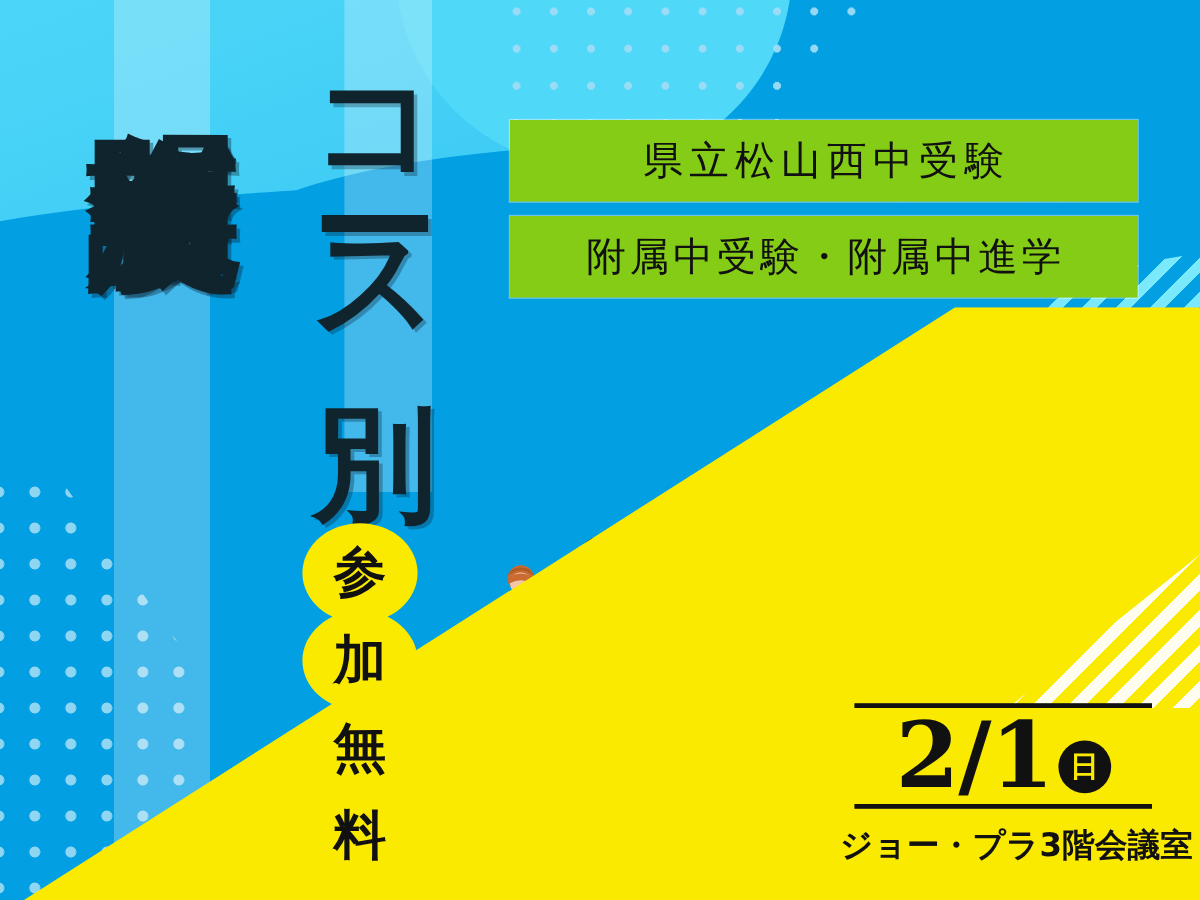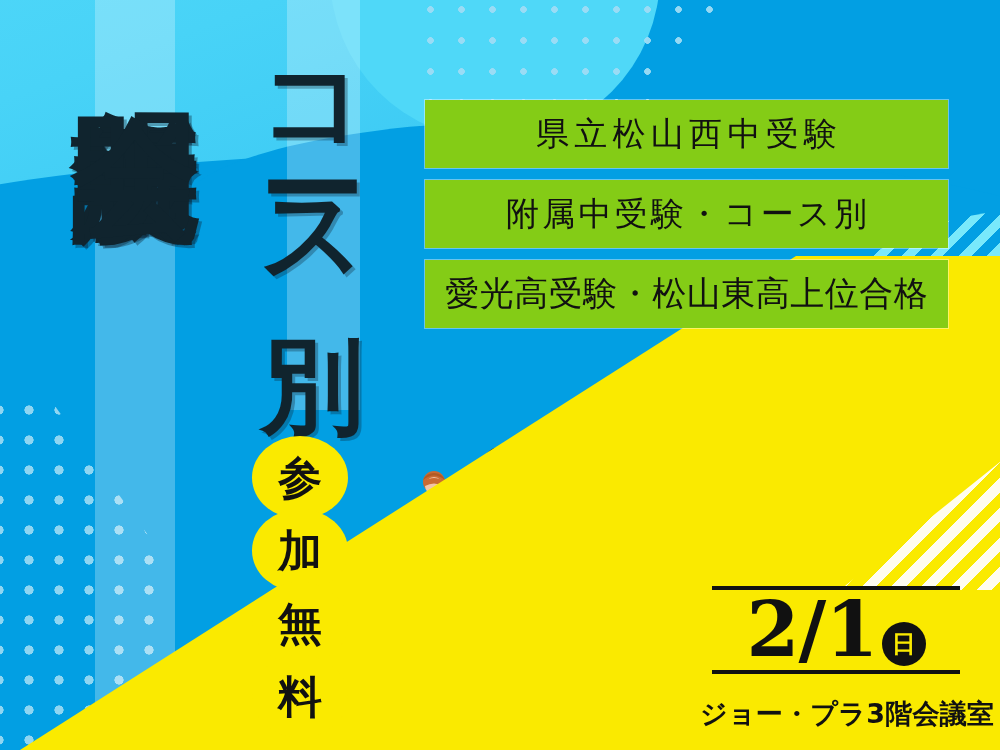--- a/index.html
+++ b/index.html
@@ -162,40 +162,40 @@
   
   .date-block{
     position:absolute;left:700px;top:586px;
     width:272px;
     text-align:center;
   }
   .rule{
     height:4px;background:#111;width:248px;margin:0 auto;
   }
   .date-row{
-    display:flex;align-items:flex-end;justify-content:center;
+    display:flex;align-items:center;justify-content:center;
     margin:4px 0 4px 0;
   }
   .date-main{
     font-family:"DejaVu Serif","Liberation Serif",serif;
     font-size:76px;font-weight:700;color:#111;
     line-height:.95;letter-spacing:-.01em;
   }
   .day-badge{
     width:44px;height:44px;border-radius:50%;
     background:#111;color:#FAEA00;
     display:flex;align-items:center;justify-content:center;
     font-size:24px;font-weight:700;
     margin-left:4px;margin-top:18px;
     font-family:"DejaVu Sans","Liberation Sans",sans-serif;
   }
   .venue{
     font-family:"DejaVu Sans","Liberation Sans",sans-serif;
     font-weight:700;font-size:27px;color:#111;
-    margin-top:22px;letter-spacing:.01em;
+    margin-top:12px;letter-spacing:.01em;
     white-space:nowrap;
     text-align:right;
   }
 
   
   .illus{ position:absolute;left:398px;top:418px;width:470px;height:332px; }
 </style>
 </head>
 <body>
 
@@ -350,24 +350,21 @@
   <div class="stripes-right-2"></div>
 
   <div class="vtext vtext-main">新年度説明会</div>
   <div class="vtext vtext-sub">コース別</div>
 
   <div class="boxes">
     <div class="course-box">
       <span>県立松山西中受験</span>
     </div>
     <div class="course-box tight">
-      <span>附属中受験・コース別</span>
-    </div>
-    <div class="course-box tighter">
-      <span>愛光高受験・松山東高上位合格</span>
+      <span>附属中受験・附属中進学</span>
     </div>
   </div>
 
   <div class="circles">
     <div class="circle">
       <span>参</span>
     </div>
     <div class="circle">
       <span>加</span>
     </div>

